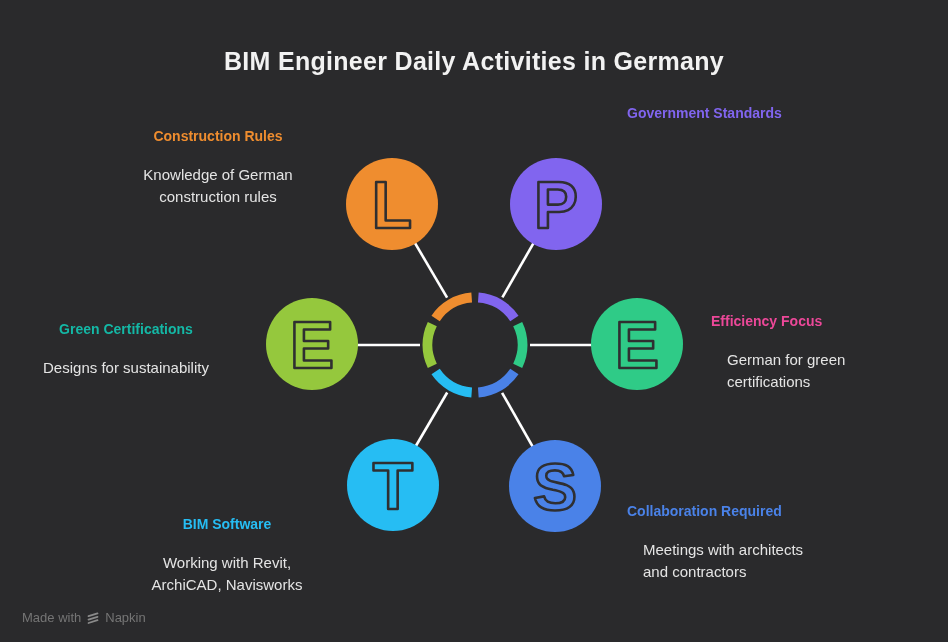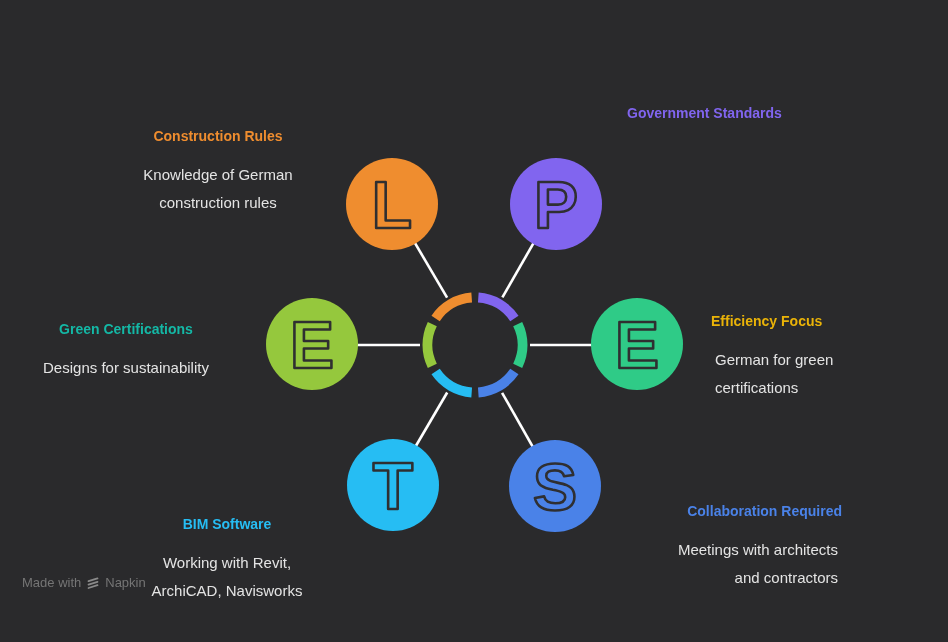--- a/index.html
+++ b/index.html
@@ -31,53 +31,54 @@
 
   .label-block { position: absolute; }
   .label-block .heading {
     font-size: 14px;
     font-weight: 700;
     line-height: 24px;
     margin: 0 0 13px 0;
   }
   .label-block .desc {
     font-size: 15px;
-    line-height: 28px;
+    line-height: 22px;
     color: #e4e4e4;
-    margin: 4px;
+    margin: 16px;
   }
   .align-right { text-align: center; }
   .align-left  { text-align: left; }
 
   .blk-construction  { left: 118px; top: 124px; width: 200px; }
   .blk-government    { left: 627px; top: 101px; width: 190px; }
   .blk-greencert     { left:  16px; top: 317px; width: 220px; }
   .blk-efficiency    { left: 711px; top: 309px; width: 170px; }
   .blk-bimsoftware   { left: 132px; top: 512px; width: 190px; }
-  .blk-collaboration { left: 647px; top: 499px; width: 195px; text-align: right; }
+  .blk-collaboration { left: 627px; top: 499px; width: 195px; }
 
   .watermark {
     position: absolute;
-    left: 22px; top: 575px;
+    left: 22px; top: 610px;
     display: flex;
     align-items: center;
     gap: 5px;
     color: #757575;
     font-size: 13px;
     text-decoration: none;
     cursor: pointer;
     justify-content: center;
   }
   .watermark svg { display: block; }
 </style>
 </head>
 <body style="background: rgb(42, 42, 44);">
 
 <div class="stage">
 
+  <h1 class="title">BIM Engineer Daily Activities in Germany</h1>
 
   <svg class="diagram" viewBox="0 0 948 642" aria-hidden="true">
 
     <g stroke-width="2.6" stroke="#ffffff">
       <line x1="447.1" y1="297.6" x2="392" y2="204"></line>
       <line x1="502.4" y1="297.3" x2="556" y2="204"></line>
       <line x1="420" y1="345" x2="312" y2="345"></line>
       <line x1="530" y1="345" x2="637" y2="345"></line>
       <line x1="447.2" y1="392.5" x2="393" y2="485"></line>
       <line x1="502.1" y1="392.8" x2="555" y2="486"></line>
@@ -119,21 +120,21 @@
   <div class="label-block blk-government align-left">
     <div class="heading" style="color: rgb(129, 101, 239);">Government Standards</div>
   </div>
 
   <div class="label-block blk-greencert align-right">
     <div class="heading" style="color: #14b8a6;">Green Certifications</div>
     <div class="desc">Designs for sustainability</div>
   </div>
 
   <div class="label-block blk-efficiency align-left">
-    <div class="heading" style="color: #eab308;">Efficiency Focus</div>
+    <div class="heading" style="color: #ec4899;">Efficiency Focus</div>
     <div class="desc">German for green certifications</div>
   </div>
 
   <div class="label-block blk-bimsoftware align-right">
     <div class="heading" style="color: rgb(38, 189, 243);">BIM Software</div>
     <div class="desc">Working with Revit, ArchiCAD, Navisworks</div>
   </div>
 
   <div class="label-block blk-collaboration align-left">
     <div class="heading" style="color: rgb(74, 130, 232);">Collaboration Required</div>

